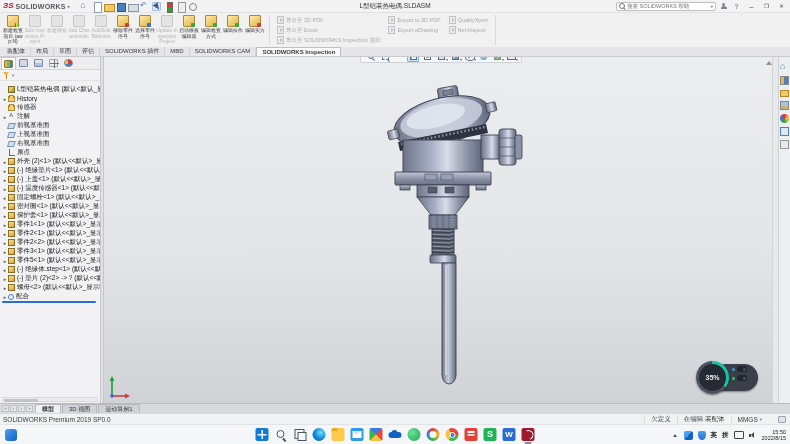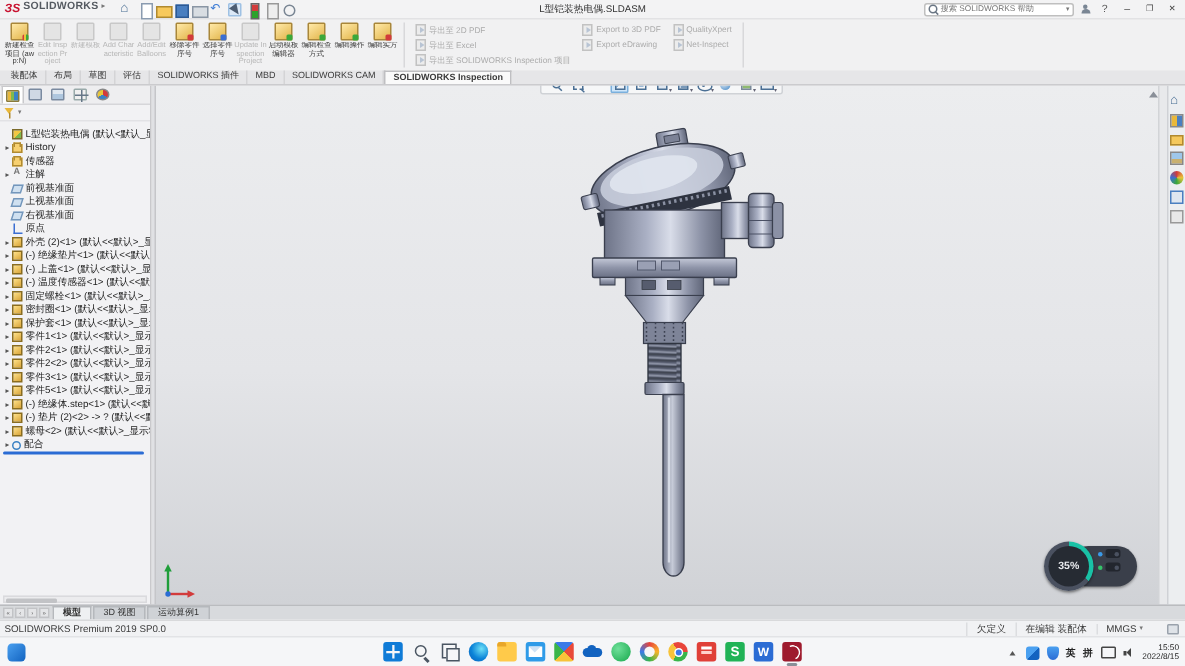--- a/index.html
+++ b/index.html
@@ -1,21 +1,21 @@
 <!DOCTYPE html>
 <html><head>
 <meta charset="utf-8">
 <style>
 *{box-sizing:border-box;margin:0;padding:0}
 body{margin:0;background:#888;font-family:"Liberation Sans","DejaVu Sans",sans-serif}
 .screen{position:relative;width:790px;height:444px;background:#f0f0f1;overflow:hidden}
 
 
 .titlebar{position:absolute;top:0;left:0;right:0;height:13px;background:#f3f3f4;border-bottom:1px solid #e2e2e4;display:flex;align-items:center;z-index:9}
-.logo{display:flex;padding-left:3px;gap:2px}
+.logo{display:flex;align-items:center;padding-left:3px;gap:2px}
 .logo-mark{color:#c8102e;font-weight:bold;font-style:italic;font-size:8px;line-height:10px}
 .logo-text{font-size:7px;font-weight:bold;color:#555a61;letter-spacing:.2px}
 .logo-arrow{font-size:5px;color:#777}
 .qat{display:flex;align-items:center;gap:3px;margin-left:10px}
 .qi{width:9px;height:9px;position:relative;display:inline-block}
 .qi.x-home::before{content:"⌂";font-size:9px;line-height:9px;color:#4a6f94;position:absolute;left:0;top:-1px}
 .qi.x-new-document::before{content:"";position:absolute;left:2px;top:0;width:6px;height:9px;background:#fff;border:1px solid #8a9bb0}
 .qi.x-open::before{content:"";position:absolute;left:0;top:2px;width:9px;height:6px;background:#f7c95c;border:1px solid #b08a30}
 .qi.x-save::before{content:"";position:absolute;left:1px;top:1px;width:7px;height:7px;background:#4a7fc0;border:1px solid #2d5a94}
 .qi.x-print::before{content:"";position:absolute;left:0;top:2px;width:9px;height:6px;background:#d8dde2;border:1px solid #8a96a4}

